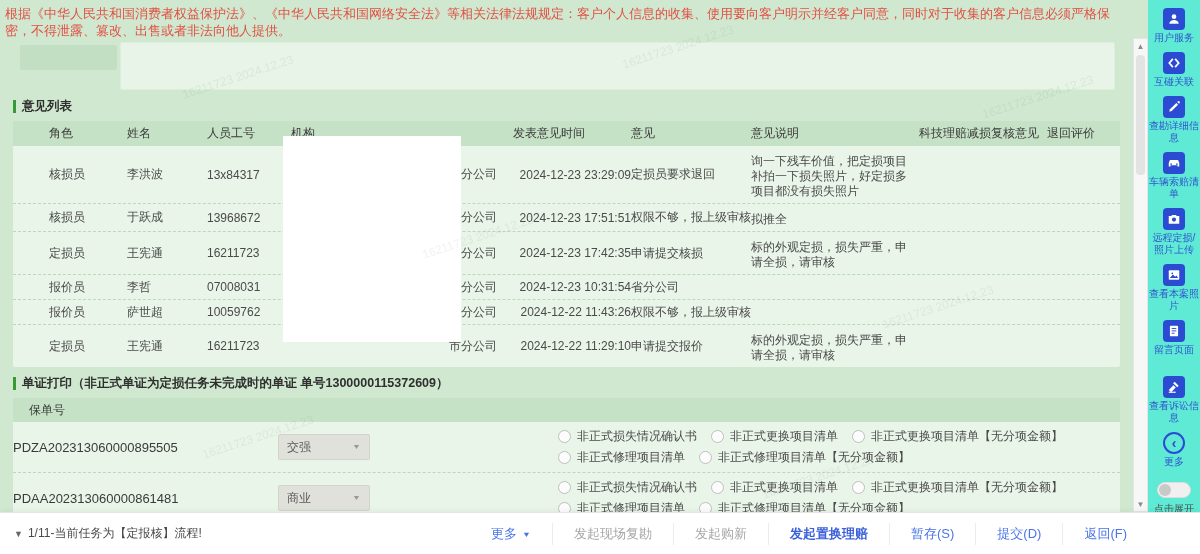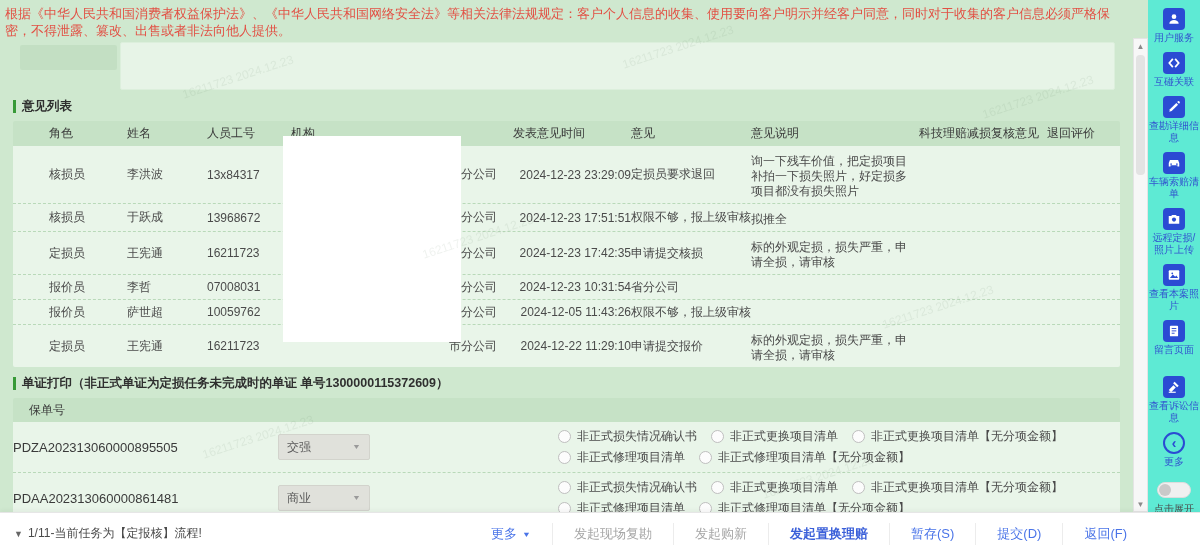--- a/index.html
+++ b/index.html
@@ -150,21 +150,21 @@
         <div>省分公司</div>
         <div class="cell-desc"></div>
         <div></div>
         <div></div>
       </div>
       <div class="t1-row rh5">
         <div>报价员</div>
         <div>萨世超</div>
         <div>10059762</div>
         <div class="cell-org">市分公司</div>
-        <div class="cell-time">2024-12-05 11:43:26</div>
+        <div class="cell-time">2024-12-22 11:43:26</div>
         <div>权限不够，报上级审核</div>
         <div class="cell-desc"></div>
         <div></div>
         <div></div>
       </div>
       <div class="t1-row rh6">
         <div>定损员</div>
         <div>王宪通</div>
         <div>16211723</div>
         <div class="cell-org">市分公司</div>

